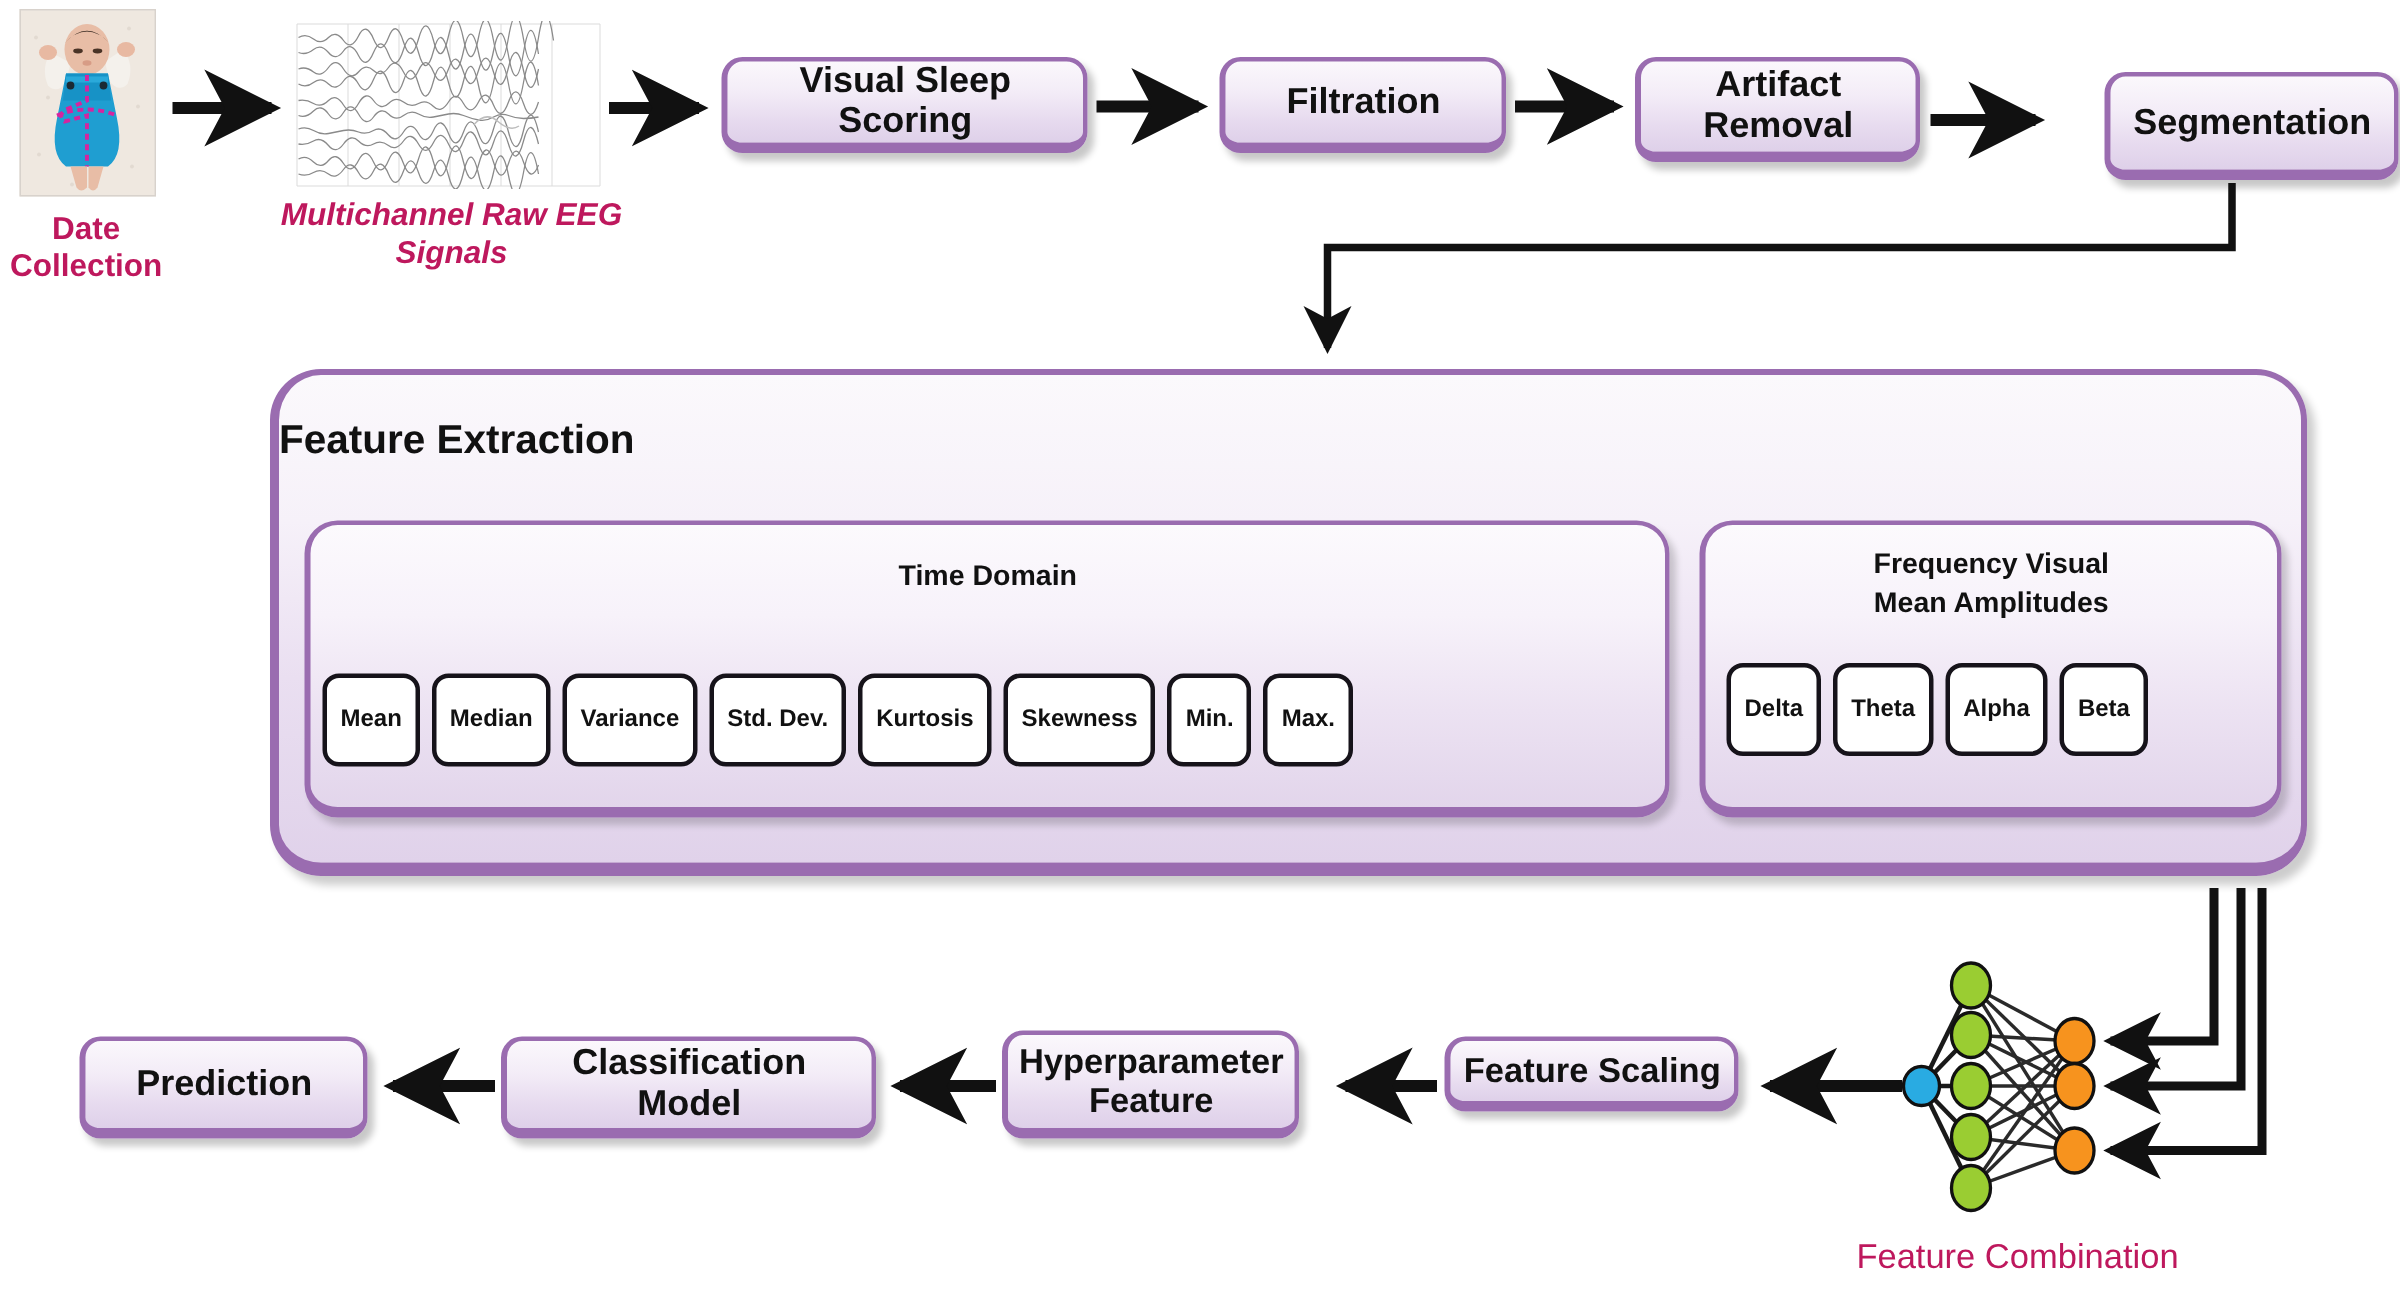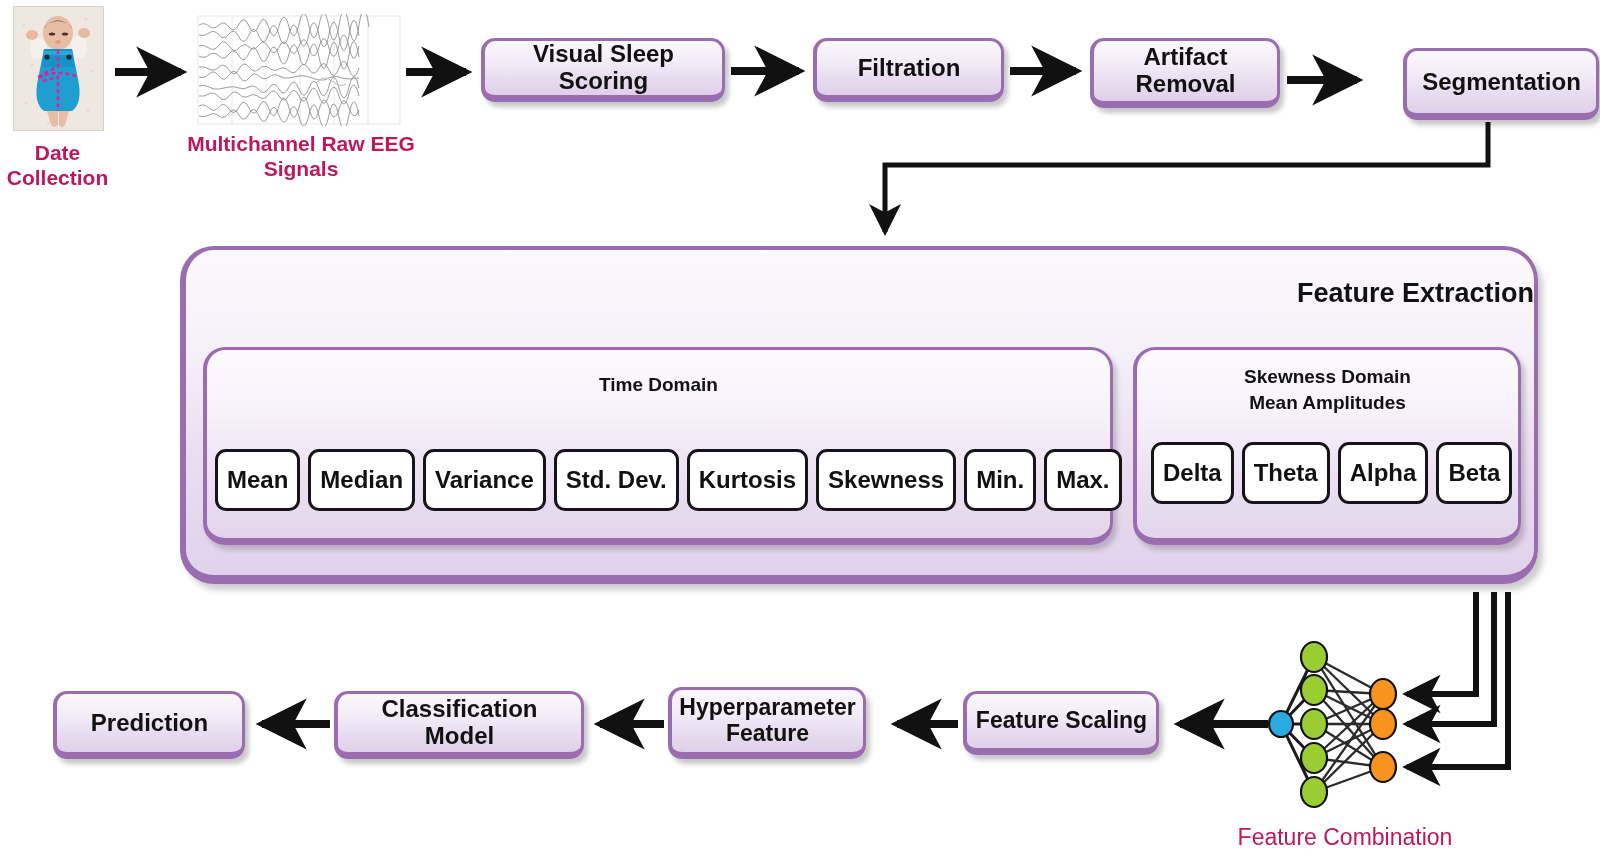--- a/index.html
+++ b/index.html
@@ -19,36 +19,36 @@
         text-align:center;line-height:1.12;
         font-weight:bold;color:#111;}
   .pbox span{display:block;padding:0 8px;}
 
   
   .panel-outer{position:absolute;box-sizing:border-box;
       border-radius:34px;
       border:4px solid #9a6cb0;border-bottom-width:9px;border-left-width:6px;
       background:linear-gradient(180deg,#fbf9fc 0%,#f6f1f9 30%,#eadff1 62%,#e0d2ea 100%);
       box-shadow:5px 6px 6px rgba(0,0,0,.20);}
-  .panel-title{position:absolute;width:100%;text-align:right;
+  .panel-title{position:absolute;width:100%;text-align:left;
       font-weight:bold;font-size:27px;color:#111;}
   .sub-panel{position:absolute;box-sizing:border-box;
       border-radius:22px;
       border:3px solid #9a6cb0;border-bottom-width:7px;border-left-width:4px;
       background:linear-gradient(180deg,#fcfafd 0%,#f7f2fa 32%,#ece2f2 66%,#e2d5eb 100%);
       box-shadow:4px 5px 5px rgba(0,0,0,.18);}
   .sub-title{position:absolute;width:100%;text-align:center;
       font-weight:bold;font-size:19px;color:#111;line-height:1.35;}
 
   
   .chiprow{position:absolute;display:flex;align-items:center;}
   .chip{box-sizing:border-box;height:62px;display:flex;align-items:center;
         justify-content:center;background:#ffffff;
         border:3px solid #16131a;border-radius:11px;
-        font-weight:bold;font-size:24px;color:#111;
+        font-weight:bold;font-size:16px;color:#111;
         padding:0 9px;margin-right:8px;white-space:nowrap;}
   .chip:last-child{margin-right:0;}
 
   
   .caption{position:absolute;text-align:center;font-weight:bold;
            font-size:21px;line-height:1.2;color:#be185d;}
   .caption.thin{font-weight:normal;font-size:23px;}
 
   
   #baby{position:absolute;left:13px;top:6px;width:89px;height:123px;
@@ -131,21 +131,21 @@
       </g>
       <path d="M120 69 q8 -9 16 -2 t14 3" stroke="#bdbdbd" stroke-width="1" fill="none"></path>
     </svg>
   </div>
 
   <div class="caption" style="left:0px;top:140px;width:115px;">
     <div>Date</div>
     <div>Collection</div>
   </div>
 
-  <div class="caption" style="left:160px;top:131px;width:282px;">
+  <div class="caption" style="left:160px;top:131px;width:282px;font-style:italic;">
     <div>Multichannel Raw EEG</div>
     <div>Signals</div>
   </div>
 
   <div class="pbox" style="left:481px;top:38px;width:244px;height:64px;font-size:24px;">
     <span>Visual Sleep Scoring</span>
   </div>
 
   <div class="pbox" style="left:813px;top:38px;width:191px;height:64px;font-size:24px;">
     <span>Filtration</span>
@@ -173,21 +173,21 @@
     <div class="chip">Variance</div>
     <div class="chip">Std. Dev.</div>
     <div class="chip">Kurtosis</div>
     <div class="chip">Skewness</div>
     <div class="chip">Min.</div>
     <div class="chip">Max.</div>
   </div>
 
   <div class="sub-panel" style="left:1133px;top:347px;width:388px;height:198px;">
     <div class="sub-title" style="top:14px;">
-      <div>Skewness Domain</div>
+      <div>Frequency Visual</div>
       <div>Mean Amplitudes</div>
     </div>
   </div>
 
   <div class="chiprow" style="left:1151px;top:442px;justify-content:center;">
     <div class="chip">Delta</div>
     <div class="chip">Theta</div>
     <div class="chip">Alpha</div>
     <div class="chip">Beta</div>
   </div>
@@ -200,21 +200,21 @@
     <span>Classification Model</span>
   </div>
 
   <div class="pbox" style="left:668px;top:687px;width:198px;height:72px;font-size:23px;">
     <span>
       <span style="display:block;">Hyperparameter</span>
       <span style="display:block;">Feature</span>
     </span>
   </div>
 
-  <div class="pbox" style="left:963px;top:691px;width:196px;height:64px;font-size:23px;">
+  <div class="pbox" style="left:963px;top:691px;width:196px;height:50px;font-size:23px;">
     <span>Feature Scaling</span>
   </div>
 
   <svg class="ov">
 
     <g stroke="#1a1a1a" stroke-width="3" fill="none">
       <line x1="1281" y1="724" x2="1314" y2="657"></line>
       <line x1="1281" y1="724" x2="1314" y2="690"></line>
       <line x1="1281" y1="724" x2="1314" y2="724"></line>
       <line x1="1281" y1="724" x2="1314" y2="758"></line>

